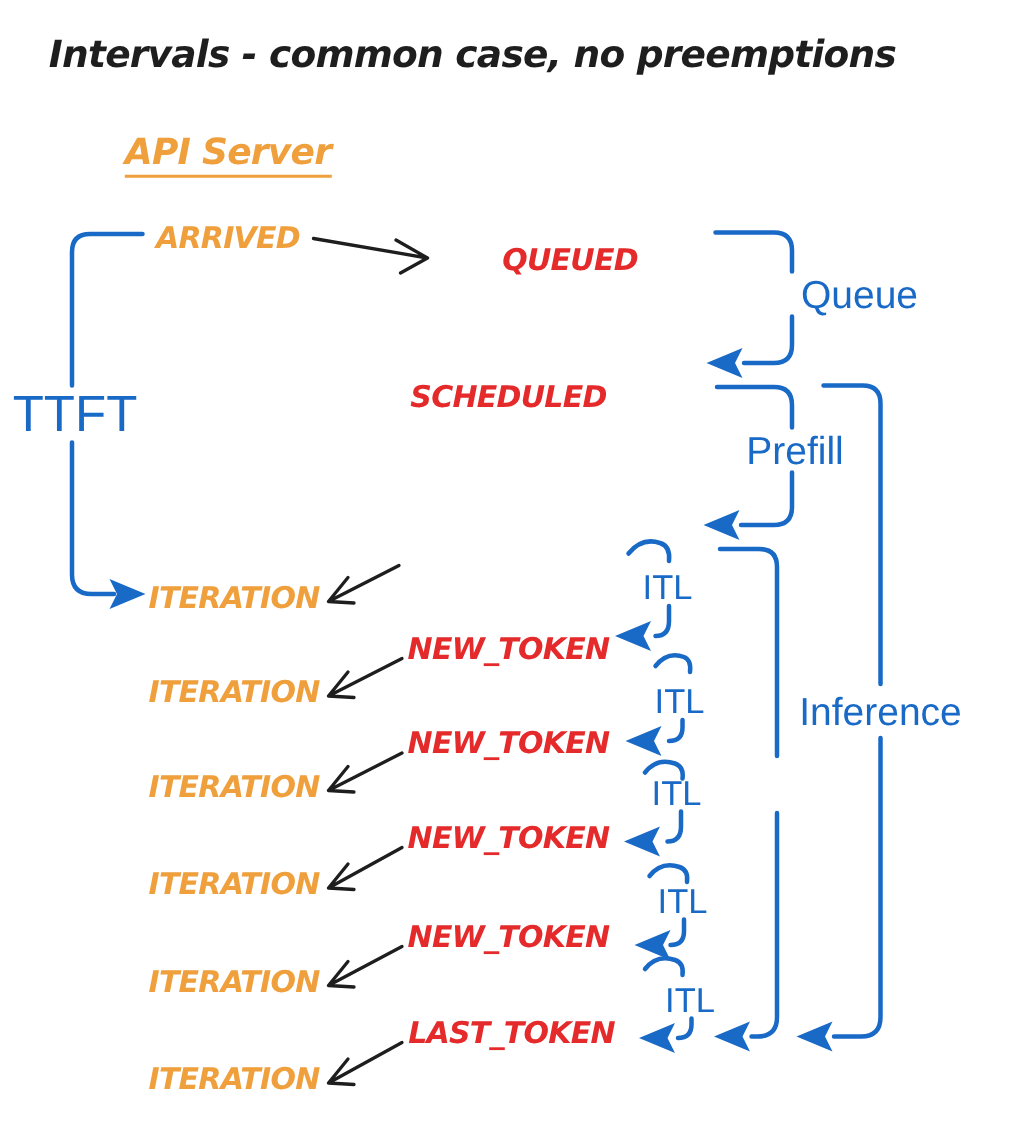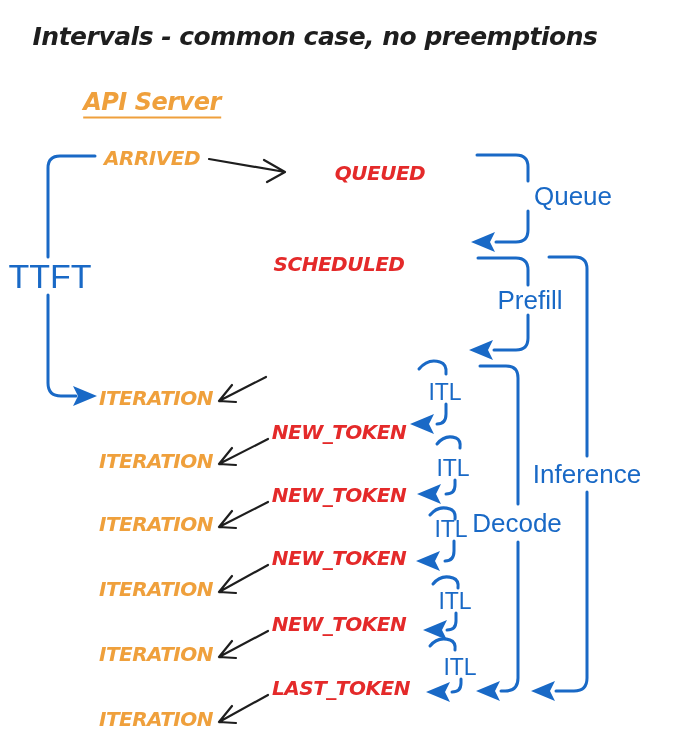--- a/index.html
+++ b/index.html
@@ -125,21 +125,20 @@
   <div class="lbl hand evt orange" style="left:156px; top:398px;">ITERATION</div>
   <div class="lbl hand evt orange" style="left:156px; top:461px;">ITERATION</div>
   <div class="lbl hand evt orange" style="left:156px; top:524px;">ITERATION</div>
   <div class="lbl hand evt orange" style="left:156px; top:589px;">ITERATION</div>
   <div class="lbl hand evt orange" style="left:156px; top:654px;">ITERATION</div>
   <div class="lbl hand evt orange" style="left:156px; top:719px;">ITERATION</div>
 
   <div class="lbl blue-lbl" style="left:50px; top:276px; font-size:34px;">TTFT</div>
   <div class="lbl blue-lbl" style="left:529px; top:196px; font-size:26px;margin-left:44px;">Queue</div>
   <div class="lbl blue-lbl" style="left:530px; top:300px; font-size:26px;">Prefill</div>
-  <div class="lbl blue-lbl" style="left:517px; top:523px; font-size:26px;">Decode</div>
   <div class="lbl blue-lbl" style="left:587px; top:474px; font-size:26px;">Inference</div>
 
   <div class="lbl blue-lbl" style="left:445px; top:392px; font-size:23px;">ITL</div>
   <div class="lbl blue-lbl" style="left:453px; top:468px; font-size:23px;">ITL</div>
   <div class="lbl blue-lbl" style="left:451px; top:529px; font-size:23px;">ITL</div>
   <div class="lbl blue-lbl" style="left:455px; top:601px; font-size:23px;">ITL</div>
   <div class="lbl blue-lbl" style="left:460px; top:667px; font-size:23px;">ITL</div>
 
 </div>
 

